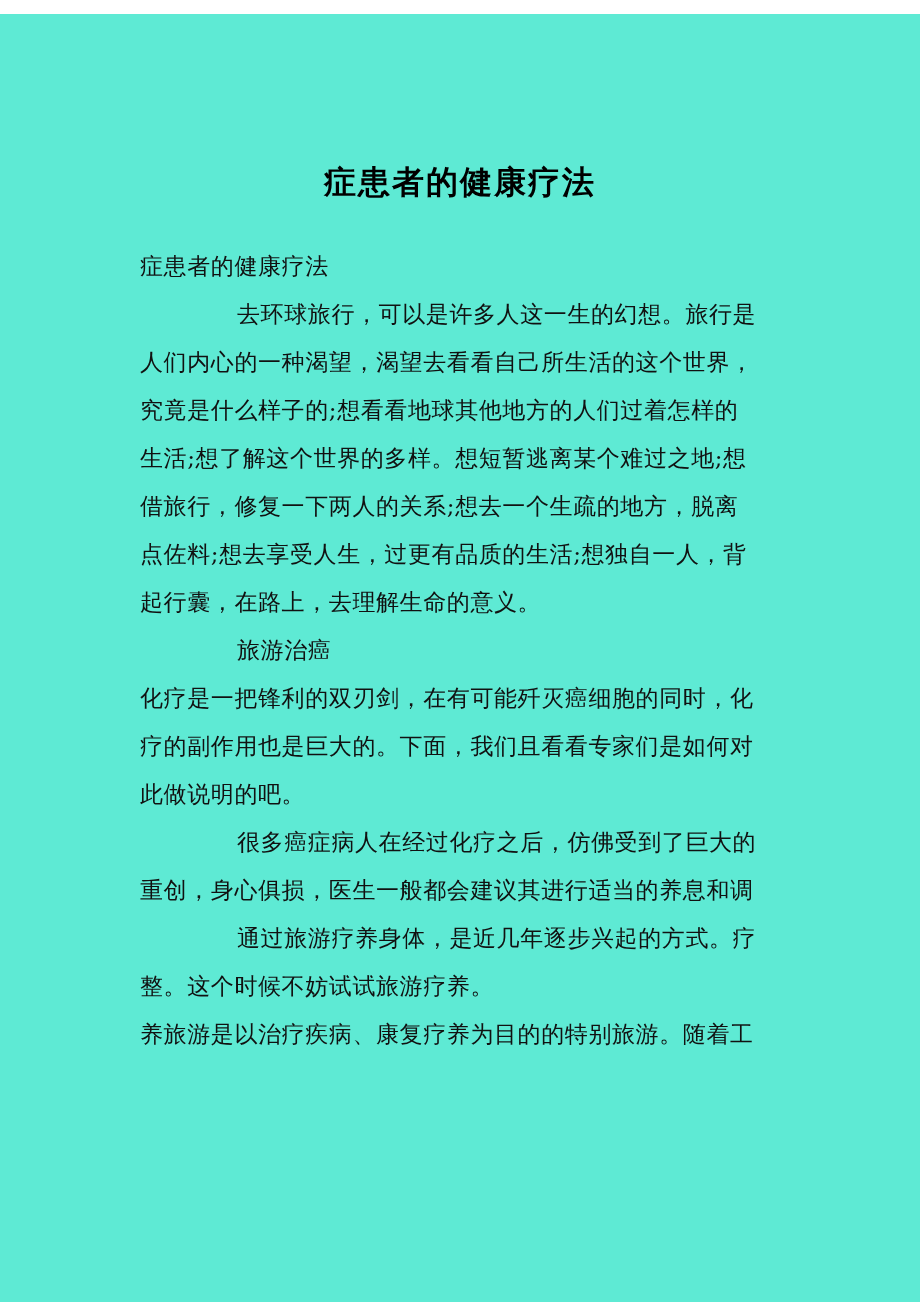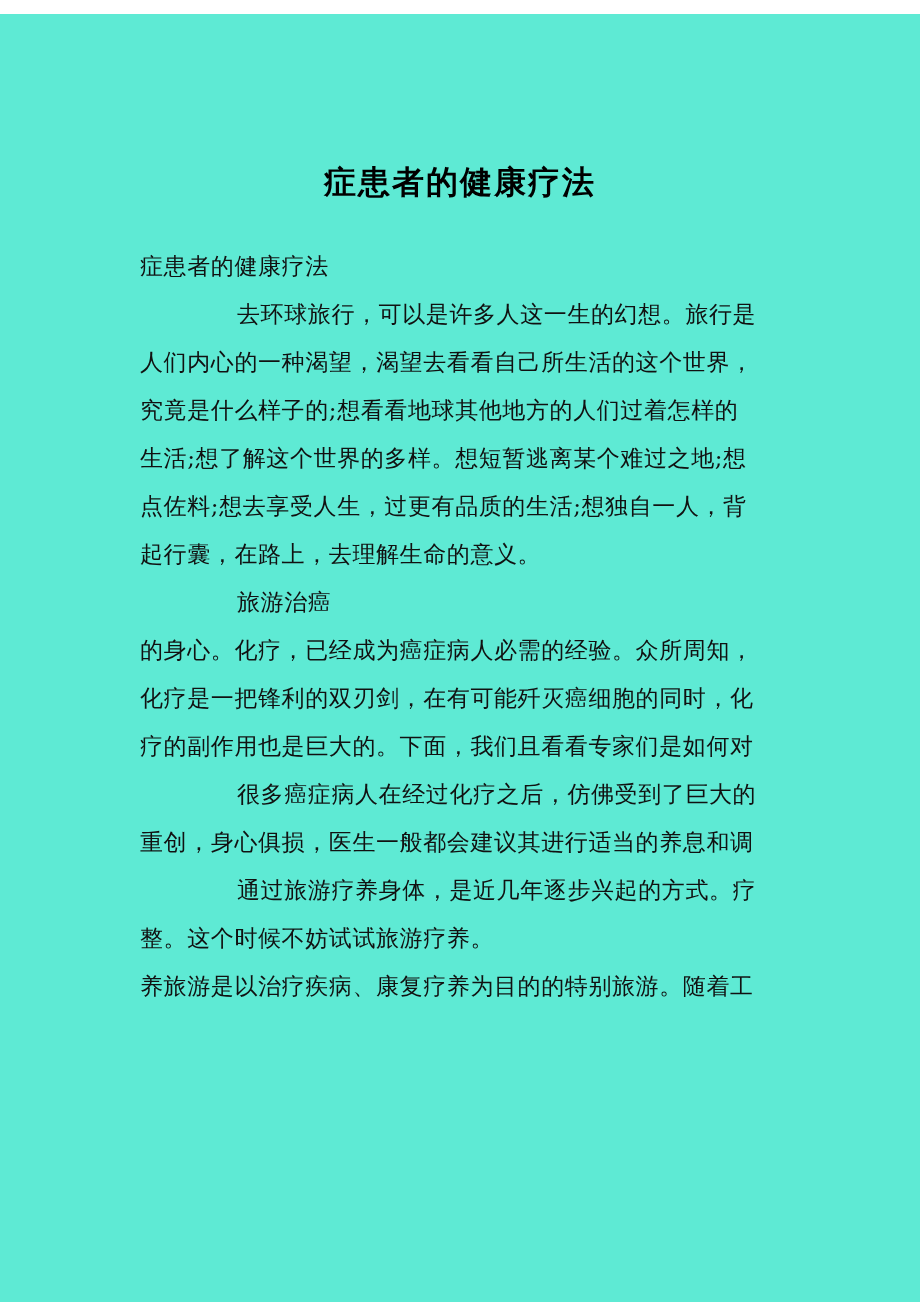--- a/index.html
+++ b/index.html
@@ -60,25 +60,26 @@
 
 <div class="page">
   <div class="title">症患者的健康疗法</div>
 
   <div class="body-text">
     <span class="line">症患者的健康疗法</span>
     <span class="line indent">去环球旅行，可以是许多人这一生的幻想。旅行是</span>
     <span class="line">人们内心的一种渴望，渴望去看看自己所生活的这个世界，</span>
     <span class="line">究竟是什么样子的;想看看地球其他地方的人们过着怎样的</span>
     <span class="line">生活;想了解这个世界的多样。想短暂逃离某个难过之地;想</span>
+    <span class="line">借旅行，修复一下两人的关系;想去一个生疏的地方，脱离</span>
     <span class="line">点佐料;想去享受人生，过更有品质的生活;想独自一人，背</span>
     <span class="line">起行囊，在路上，去理解生命的意义。</span>
     <span class="line indent">旅游治癌</span>
-    <span class="line">的身心。化疗，已经成为癌症病人必需的经验。众所周知，</span>
     <span class="line">化疗是一把锋利的双刃剑，在有可能歼灭癌细胞的同时，化</span>
     <span class="line">疗的副作用也是巨大的。下面，我们且看看专家们是如何对</span>
+    <span class="line">此做说明的吧。</span>
     <span class="line indent">很多癌症病人在经过化疗之后，仿佛受到了巨大的</span>
     <span class="line">重创，身心俱损，医生一般都会建议其进行适当的养息和调</span>
     <span class="line indent">通过旅游疗养身体，是近几年逐步兴起的方式。疗</span>
     <span class="line">整。这个时候不妨试试旅游疗养。</span>
     <span class="line">养旅游是以治疗疾病、康复疗养为目的的特别旅游。随着工</span>
   </div>
 </div>
 
 </body></html>

